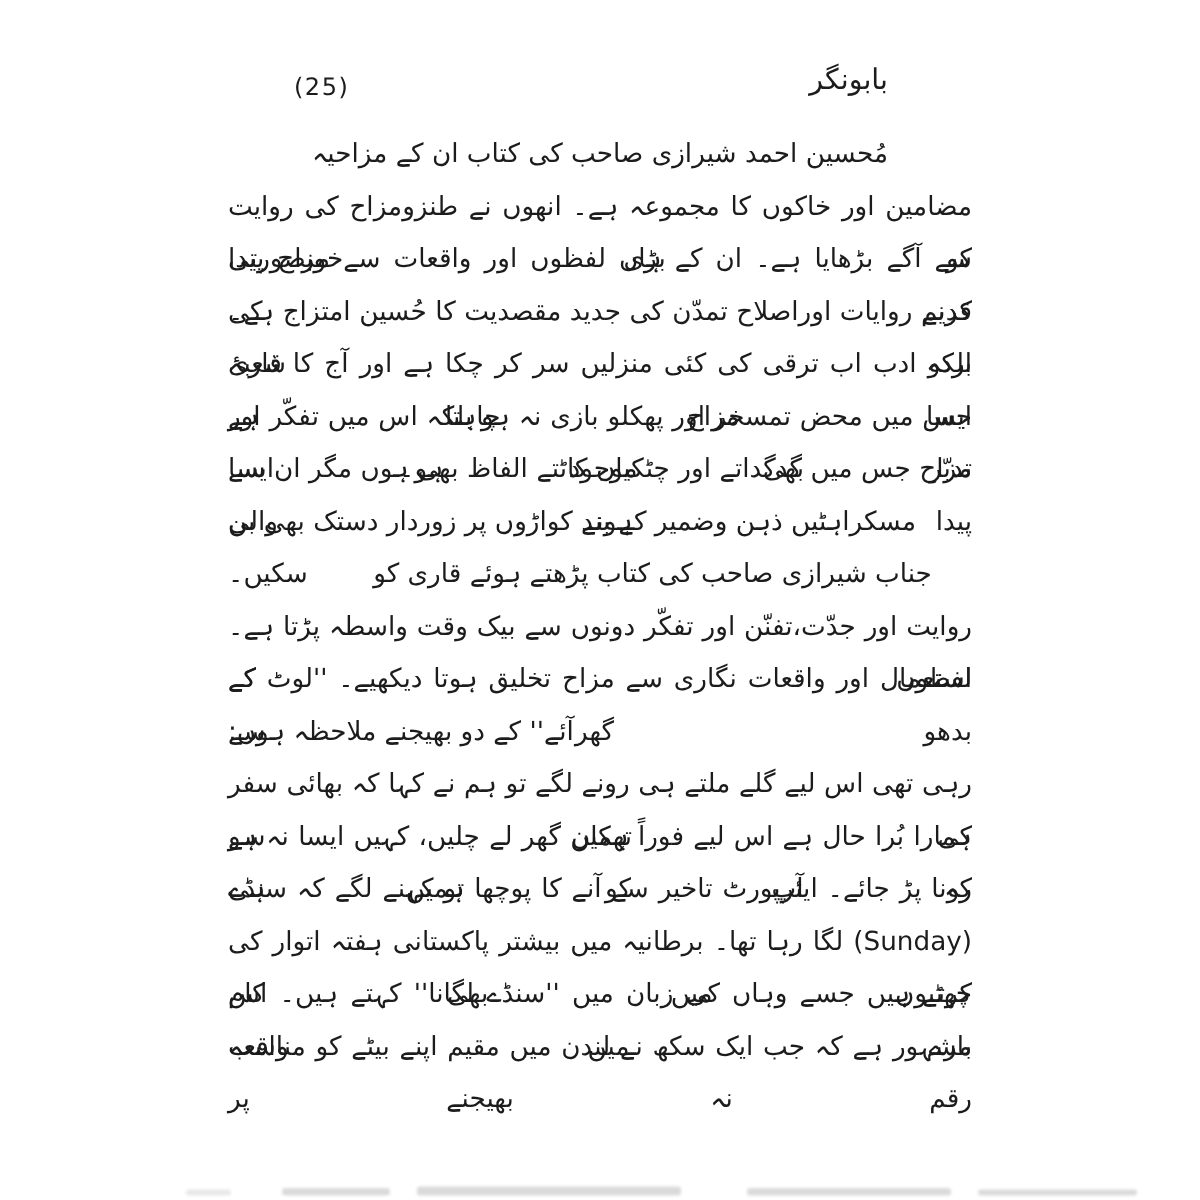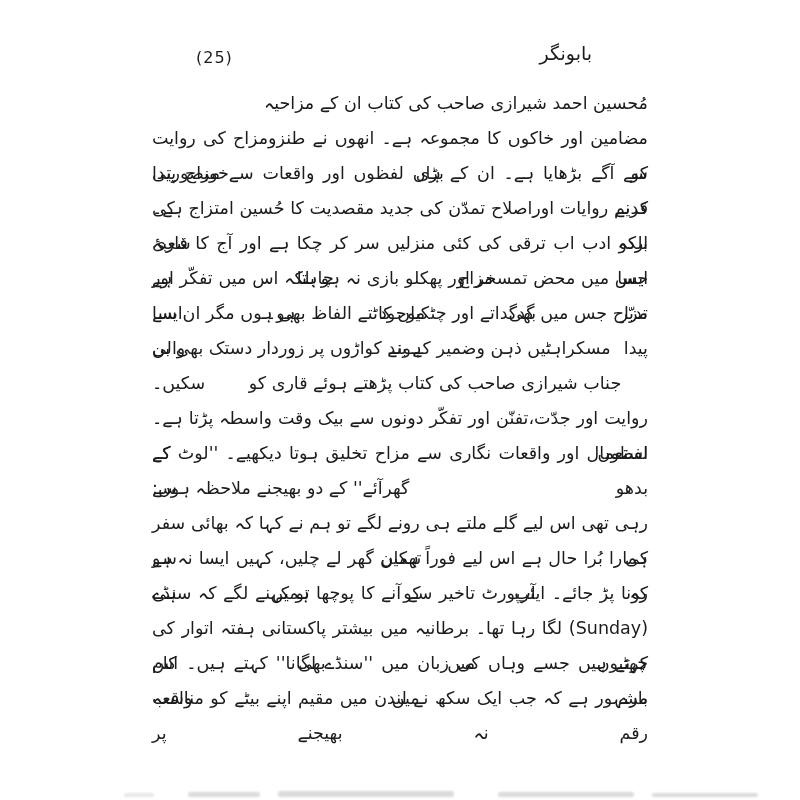--- a/index.html
+++ b/index.html
@@ -54,20 +54,21 @@
     color: var(--ink, #1c1c1c);
   }
   .line.full {
     text-align: justify;
     text-align-last: justify;
   }
   .line.end {
     text-align: left;
   }
   .line.opening {
+    text-align: center;
   }
   .line.opening-2 {
     text-align: center;
     padding-left: 70px;
   }
   
   .artifact {
     position: absolute;
     background: #bdbdbd;
     opacity: 0.55;

